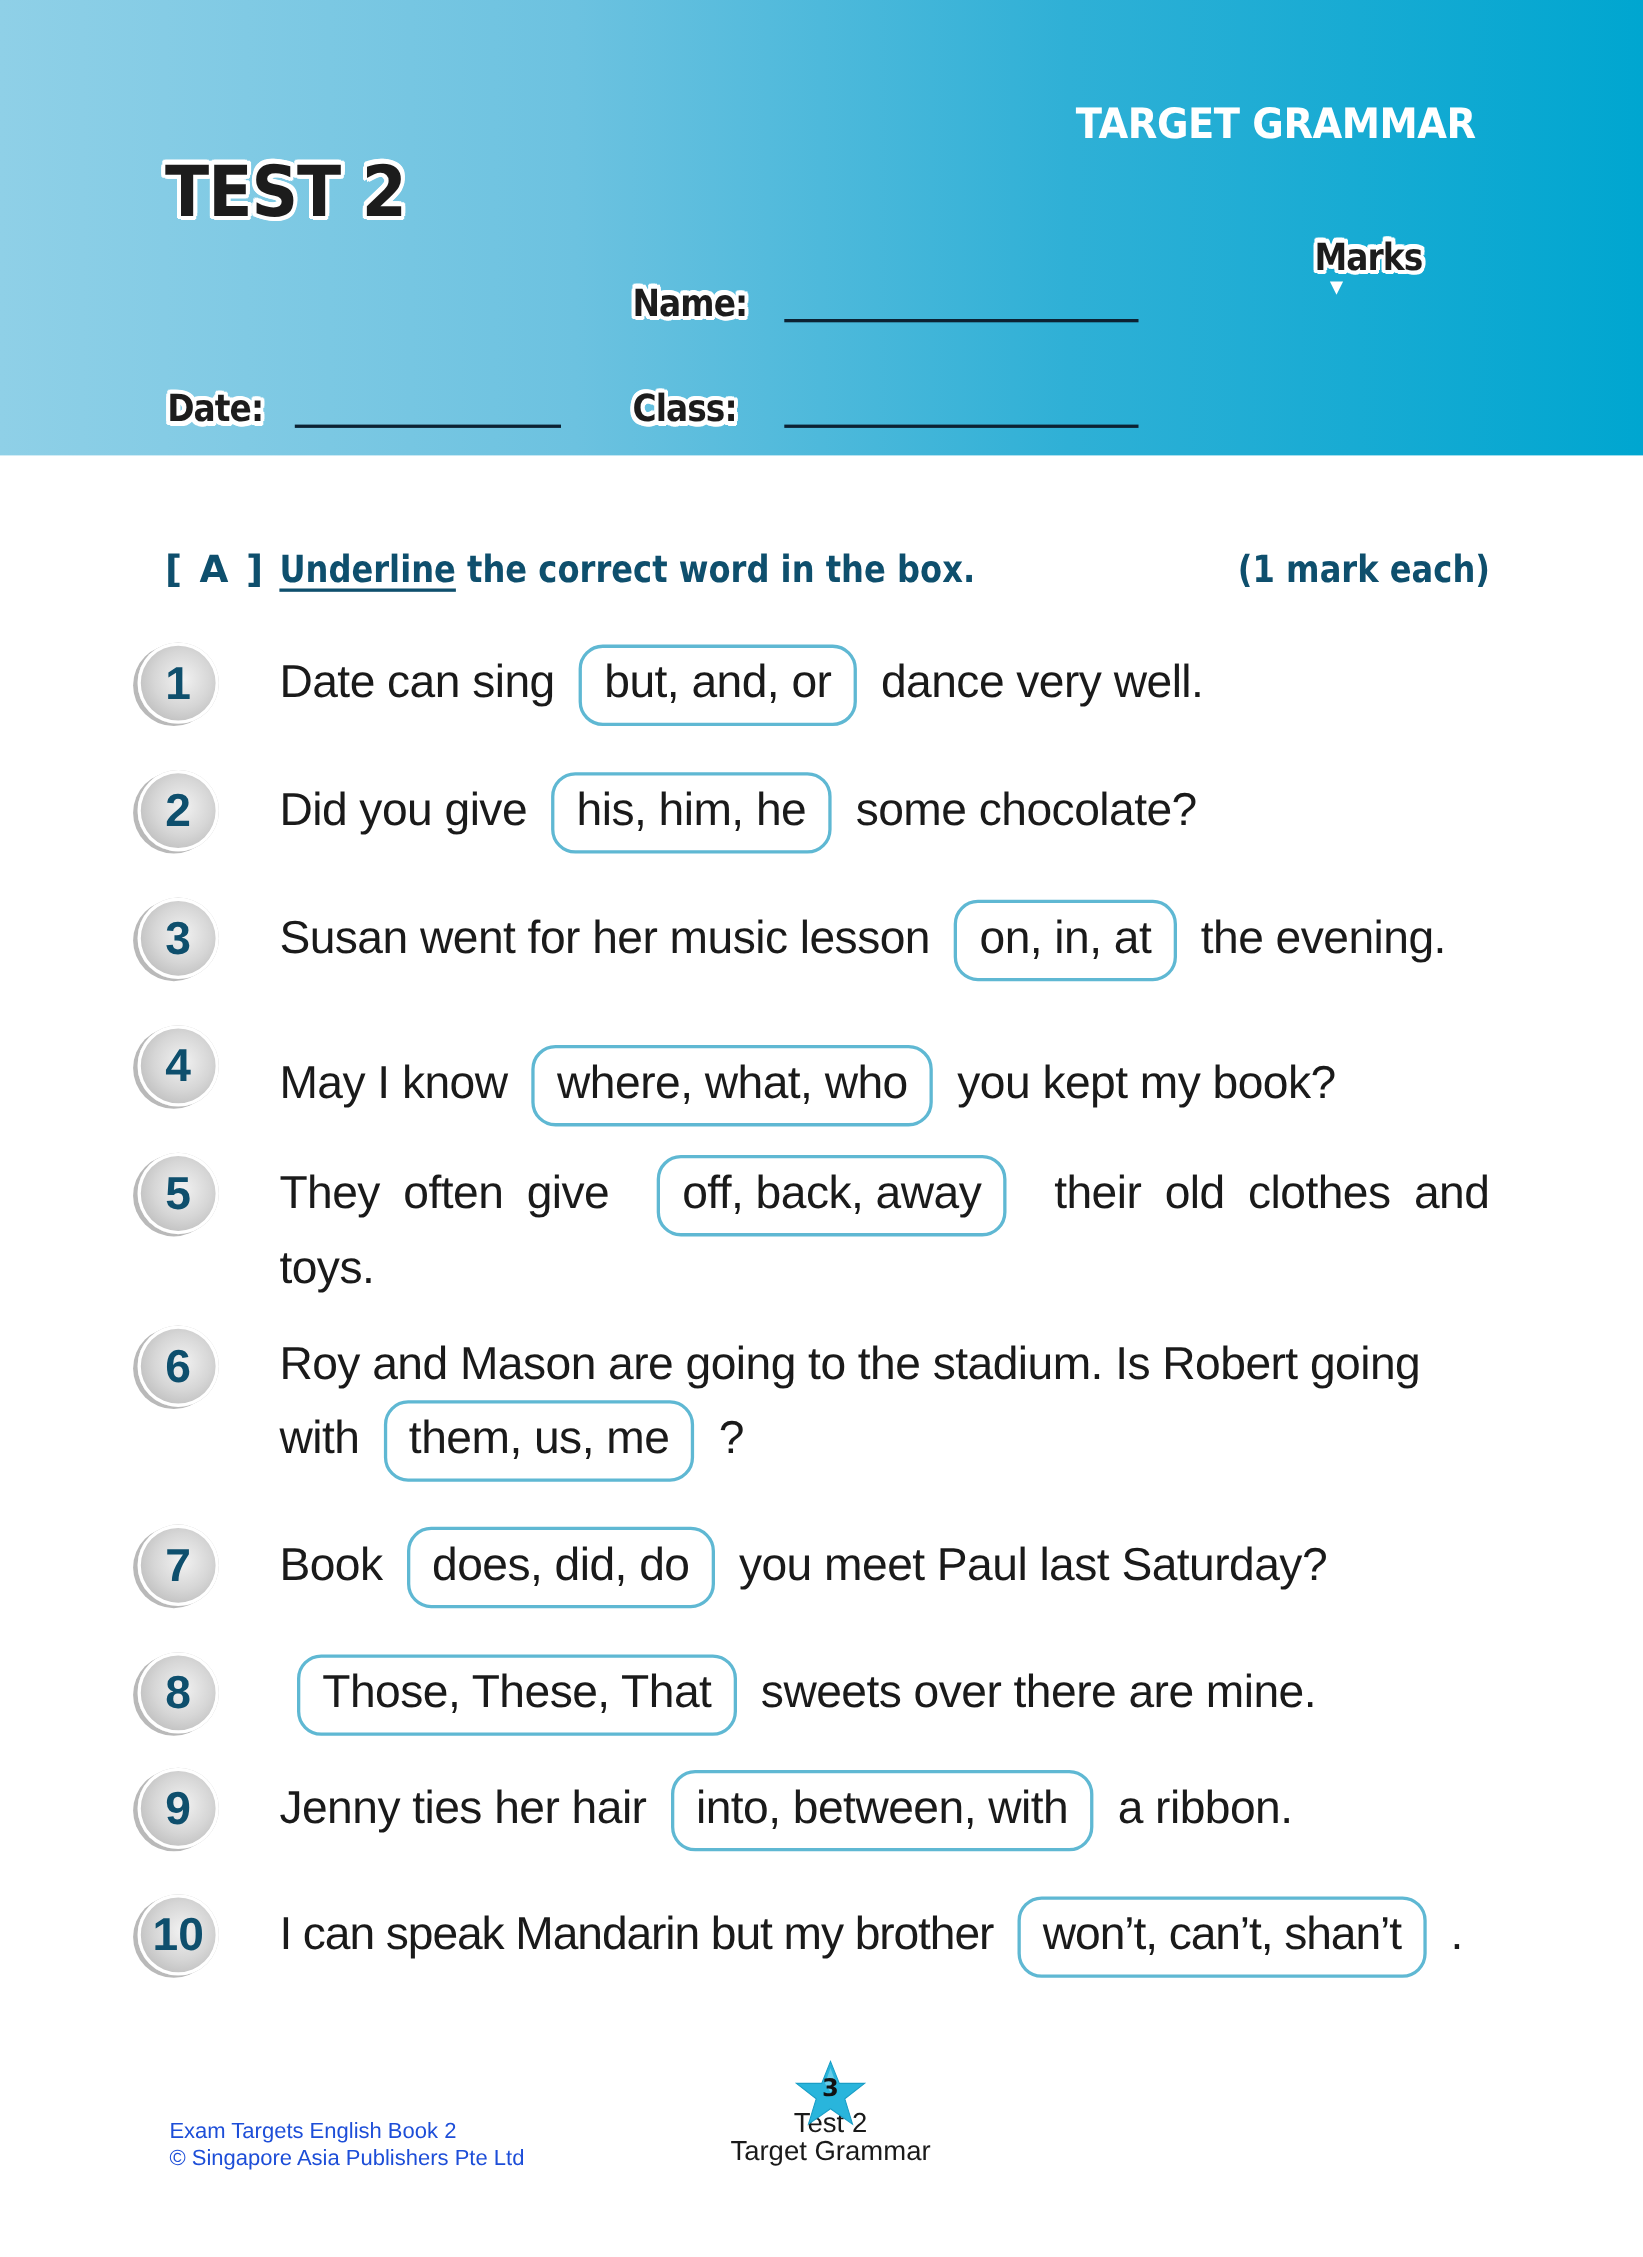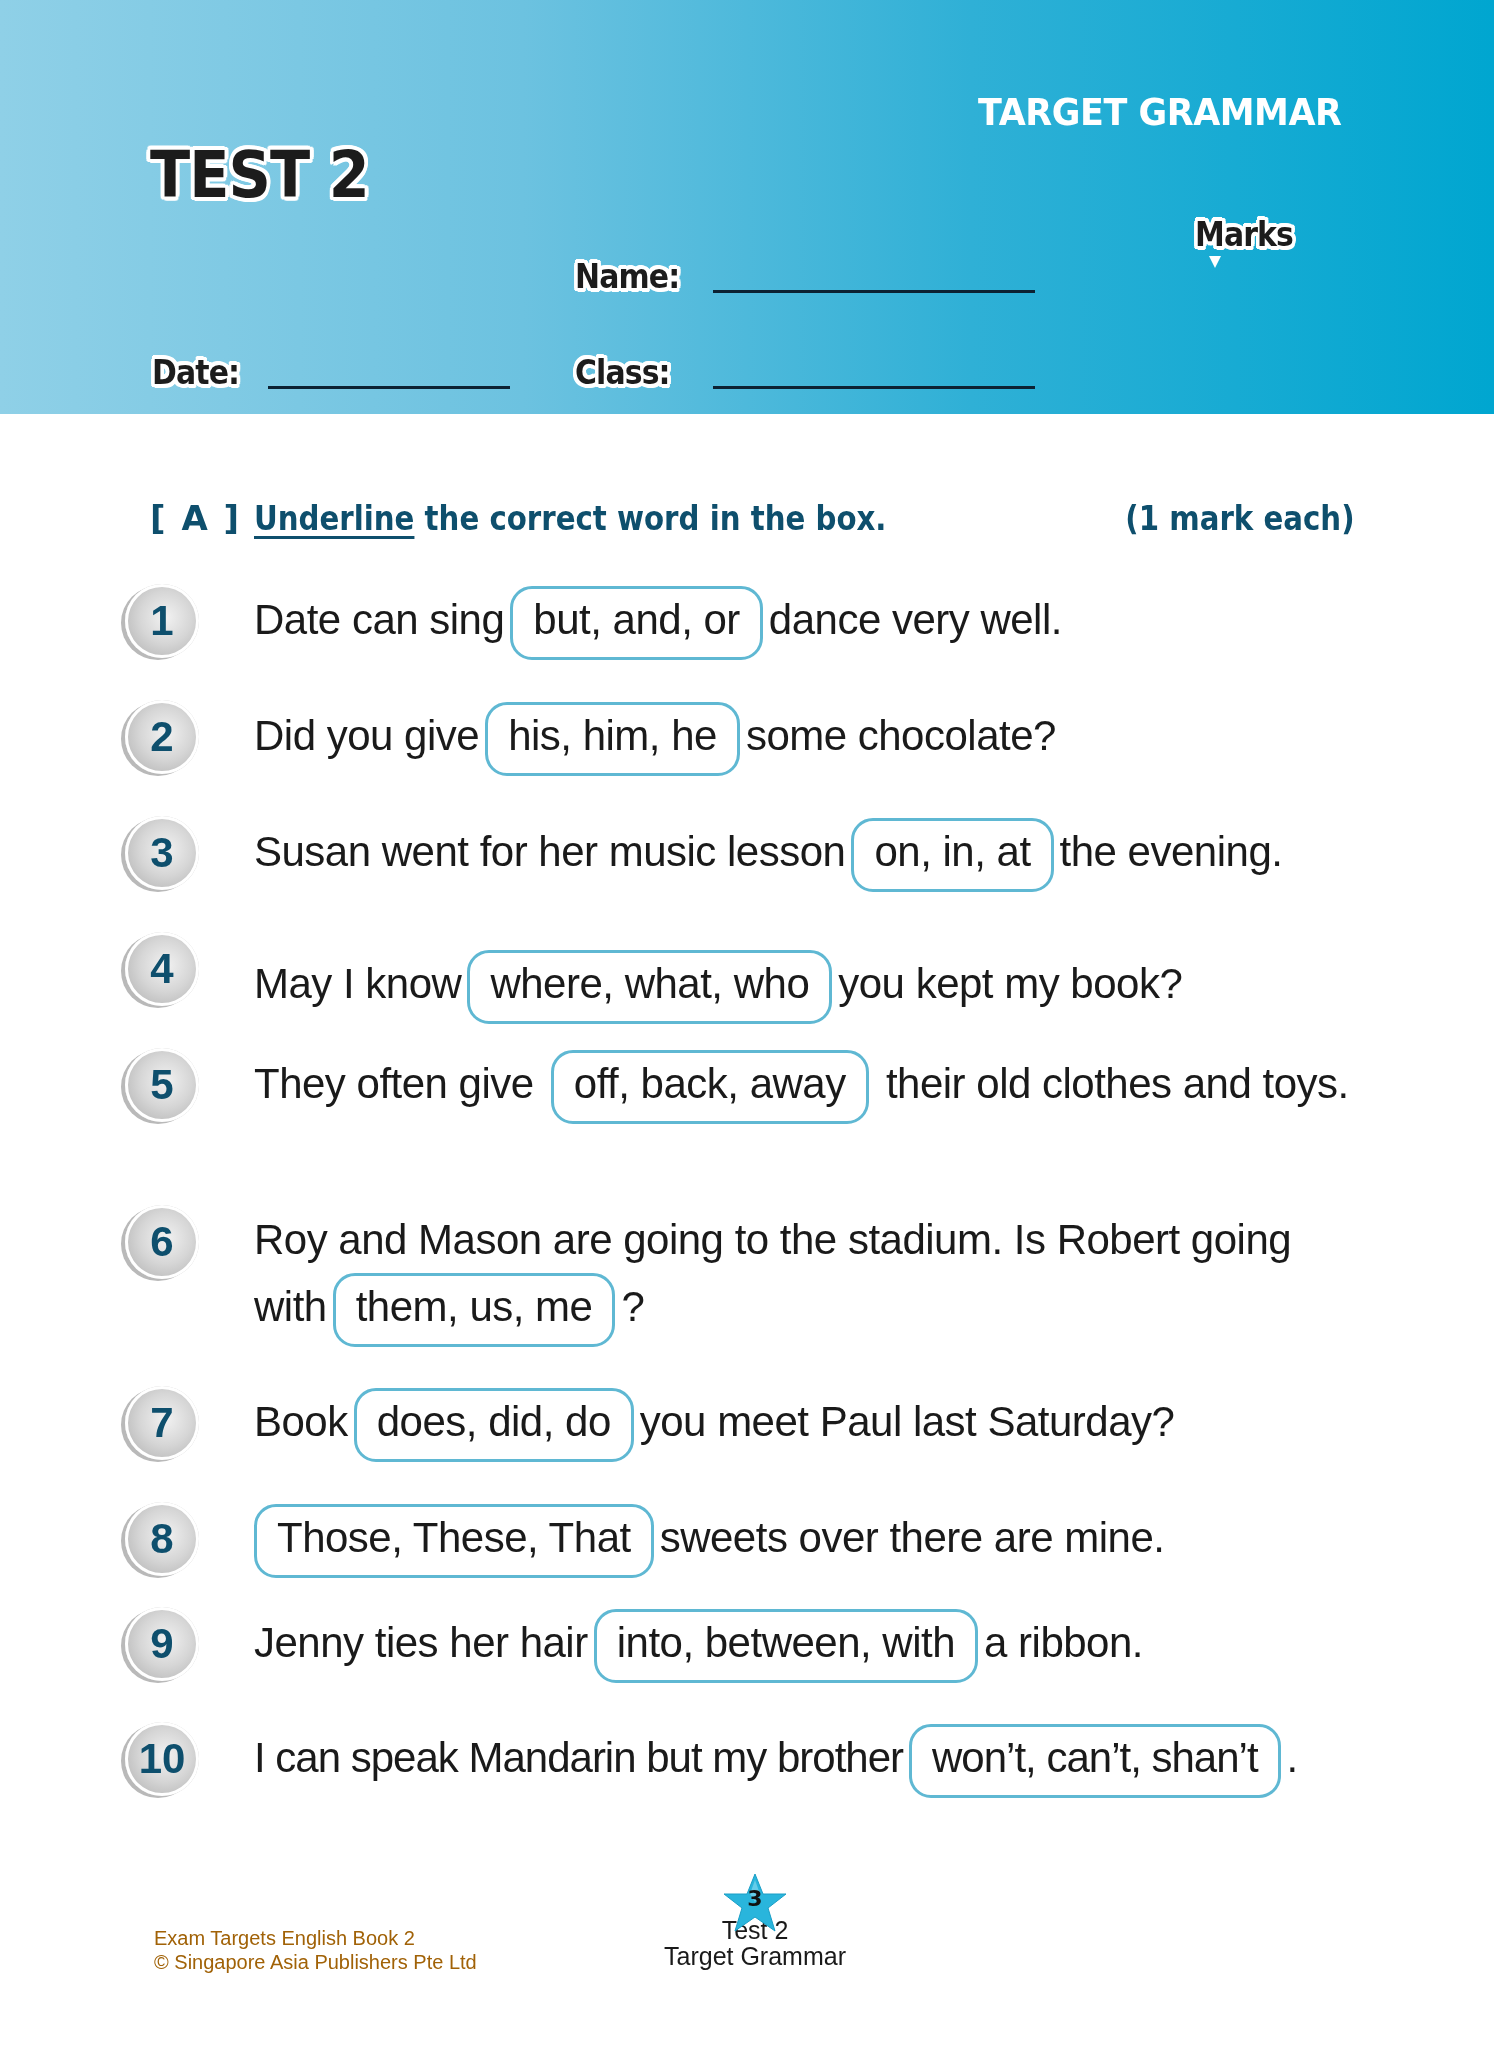--- a/index.html
+++ b/index.html
@@ -73,26 +73,26 @@
     box-shadow: -4px 2px 0 #b9b9b9, inset 0 0 0 3px #ffffff;
     display: flex; align-items: center; justify-content: center;
     font-family: "Liberation Sans", sans-serif; font-weight: bold; font-size: 42px; color: #0e4f6d;
   }
   .q-text {
     position: absolute; left: 254px; width: 1100px;
     font-size: 42px; line-height: 54px; color: #1a1a1a; letter-spacing: -0.5px;
   }
   .opt {
     display: inline-block; border: 3px solid #5fb8d3; border-radius: 22px;
-    padding: 4px 20px 10px 20px; margin: 0 6px; line-height: 54px;
+    padding: 4px 20px 10px 20px; margin: 0 22px; line-height: 54px;
   }
   .justify { text-align: justify; text-align-last: left; }
 
   .footer-left {
-    position: absolute; left: 154px; top: 1926px; font-size: 20px; line-height: 24px; color: #a16207;
+    position: absolute; left: 154px; top: 1926px; font-size: 20px; line-height: 24px; color: #1d4ed8;
   }
   .footer-center {
     position: absolute; left: 640px; top: 1872px; width: 230px; text-align: center; color: #1a1a1a;
   }
   .footer-center .star { position: relative; width: 70px; height: 62px; margin: 0 auto; }
   .footer-center .star svg { position: absolute; left: 0; top: 0; }
   .footer-center .page-num {
     position: absolute; left: 0; top: 14px; width: 70px; text-align: center;
     font-family: "DejaVu Sans", sans-serif; font-weight: bold; font-size: 22px; color: #111;
   }

